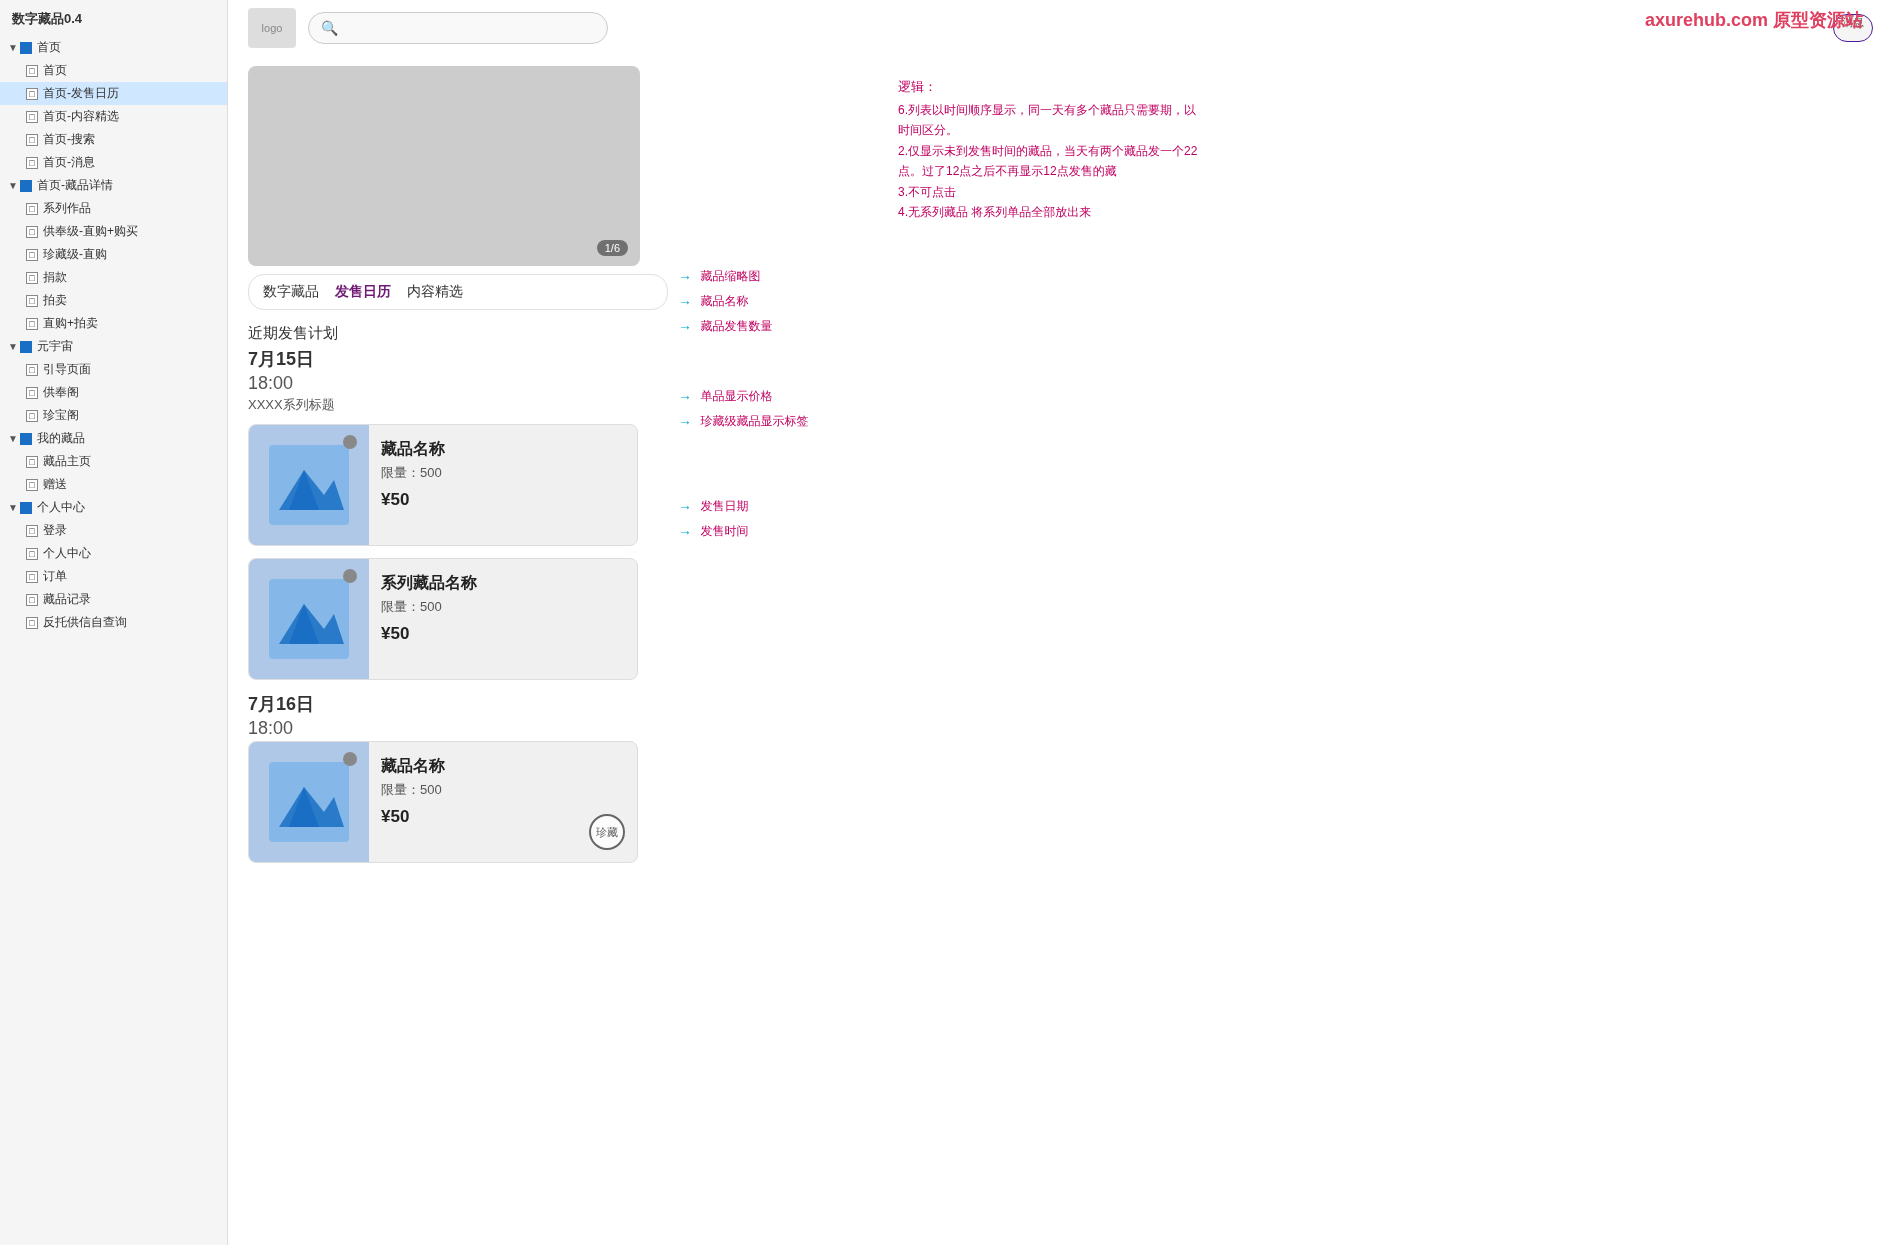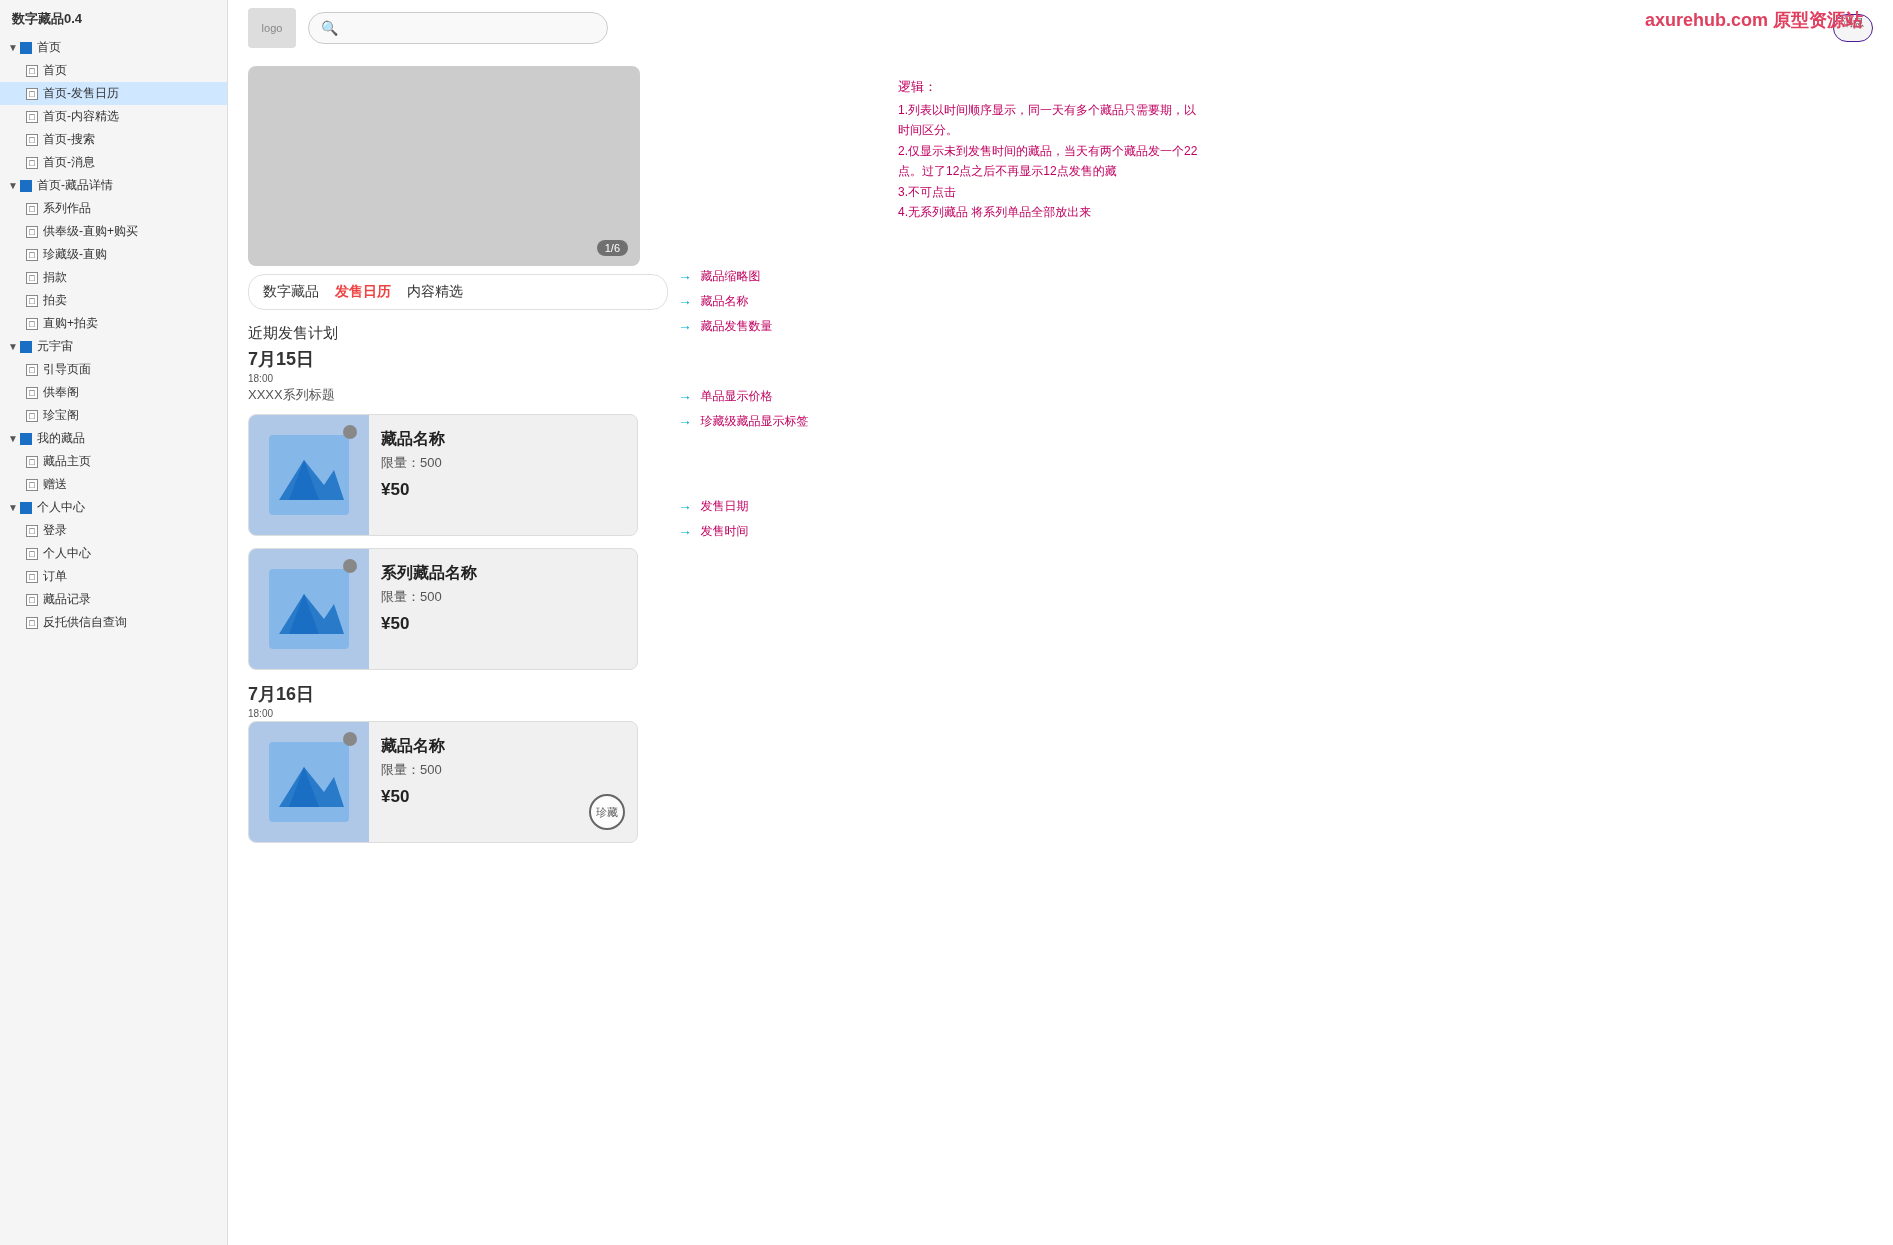--- a/index.html
+++ b/index.html
@@ -159,27 +159,27 @@
       border: 1px solid #e0e0e0;
       border-radius: 16px;
       padding: 8px 14px;
       margin-bottom: 14px;
       gap: 16px;
       font-size: 14px;
       color: #333;
       background: #fff;
     }
     #tab-bar .tab-item { cursor: pointer; }
-    #tab-bar .tab-item.active { font-weight: bold; color: #ef4444; }
+    #tab-bar .tab-item.active { font-weight: bold; color: #701a75; }
 
     
     #sale-section { padding: 0 0 10px 0; }
     .section-title { font-size: 15px; color: #333; margin-bottom: 4px; font-weight: normal; }
     .date-title { font-size: 18px; font-weight: bold; color: #333; margin-bottom: 2px; }
-    .time-label { font-size: 10px; color: #555; margin-bottom: 2px; }
+    .time-label { font-size: 18px; color: #555; margin-bottom: 2px; }
     .series-label { font-size: 13px; color: #555; margin-bottom: 10px; }
 
     
     .product-card {
       display: flex;
       border: 1px solid #ddd;
       border-radius: 8px;
       background: #f0f0f0;
       margin-bottom: 12px;
       overflow: hidden;
@@ -467,21 +467,21 @@
           <div class="badge-zhen">珍藏</div>
         </div>
 
       </div>
     </div>
 
     <div id="annotation-panel" style="position:relative; margin-left: 40px; width: 500px;">
 
       <div id="logic-box">
         <div class="logic-title">逻辑：</div>
-        <div style="margin-top:2px;">1.列表以时间顺序显示，同一天有多个藏品只需要期，以时间区分。</div>
+        <div style="margin-top:2px;">6.列表以时间顺序显示，同一天有多个藏品只需要期，以时间区分。</div>
         <div>2.仅显示未到发售时间的藏品，当天有两个藏品发一个22点。过了12点之后不再显示12点发售的藏</div>
         <div>3.不可点击</div>
         <div>4.无系列藏品 将系列单品全部放出来</div>
       </div>
 
       <div style="position:absolute; top: 200px; left: -30px;">
         <span class="annot-arrow">→</span>
         <span class="annot-text">藏品缩略图</span>
       </div>
       <div style="position:absolute; top: 225px; left: -30px;">

